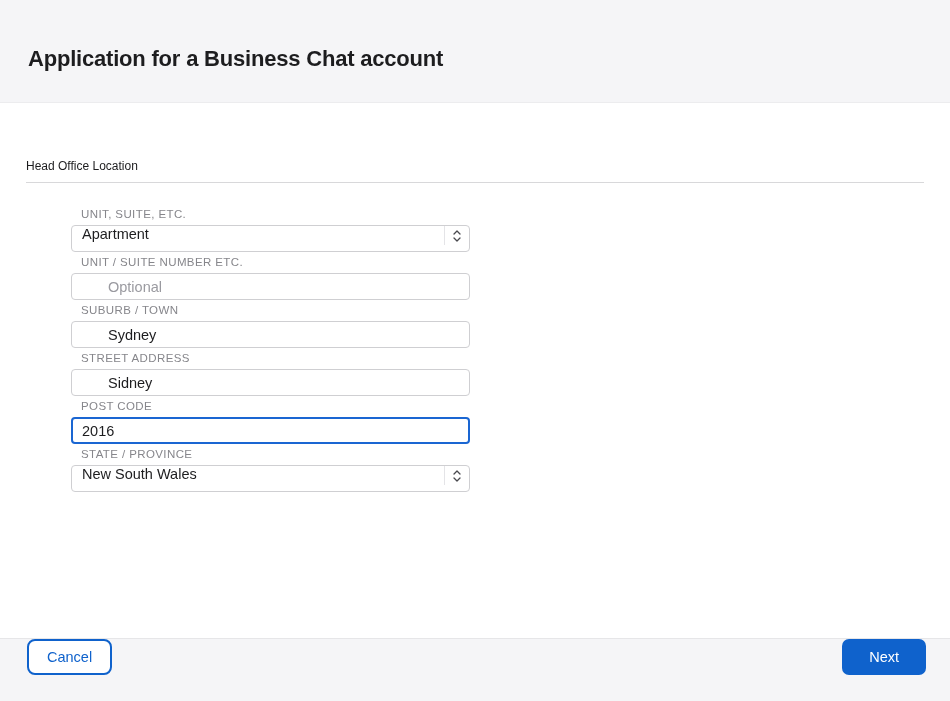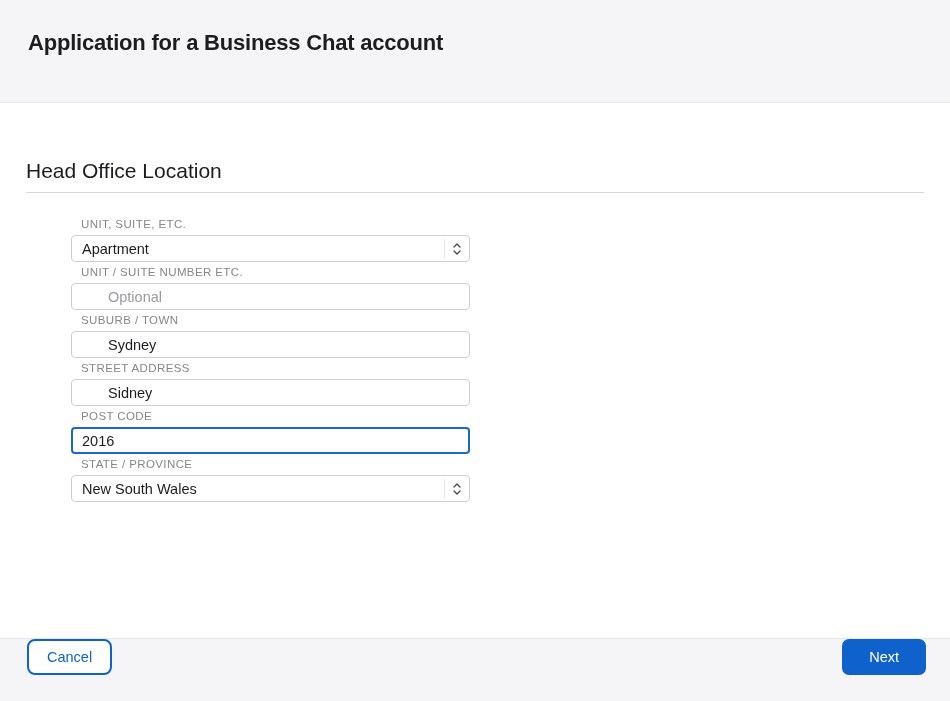--- a/index.html
+++ b/index.html
@@ -9,33 +9,33 @@
     position: relative;
     background: #ffffff;
     font-family: "Liberation Sans", sans-serif;
     overflow: hidden;
     color: #1d1d1f;
   }
   .header {
     height: 103px;
     background: #f5f5f7;
     border-bottom: 1px solid #ececee;
-    padding: 30px 0 0 28px;
+    padding: 46px 0 0 28px;
   }
   .page-title {
     margin: 0;
     font-size: 22px;
     font-weight: 700;
     letter-spacing: -0.2px;
     color: #1d1d1f;
   }
   .content { padding: 0 26px; }
   .section-title {
     margin: 56px 0 0 0;
-    font-size: 21px;
+    font-size: 12px;
     font-weight: 400;
     color: #1d1d1f;
   }
   .section-divider {
     margin-top: 9px;
     border: none;
     border-bottom: 1px solid #d8d8da;
   }
   .form { margin: 25px 0 0 45px; width: 399px; }
   .field { margin-bottom: 4px; }
@@ -58,21 +58,21 @@
     padding: 0 0 0 10px;
   }
   input.control { outline: none; padding-left: 36px; }
   input.control::placeholder { color: #9a9aa0; }
   input.control.focused {
     border: 2px solid #1a66d2;
     padding-left: 9px;
   }
   .selectbox {
     display: flex;
-    align-items: center;
+    align-items: flex-start;
     justify-content: space-between;
     padding-right: 0;
     cursor: default;
   }
   .select-value { flex: 1; }
   .stepper {
     height: 19px;
     display: flex;
     align-items: center;
     border-left: 1px solid #e4e4e7;

